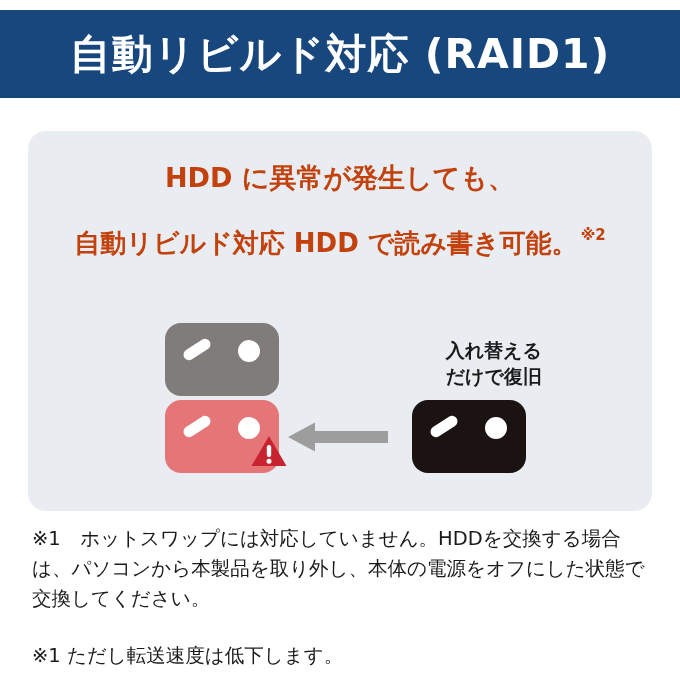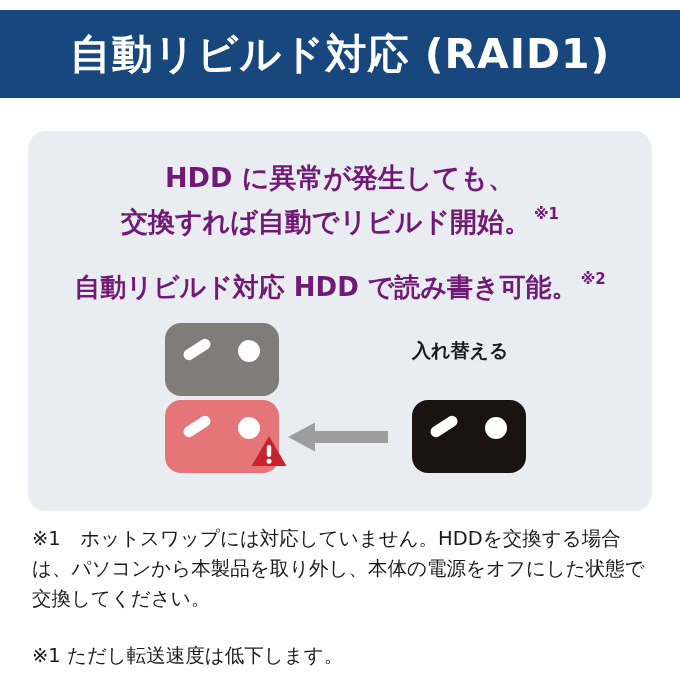--- a/index.html
+++ b/index.html
@@ -23,21 +23,21 @@
     white-space: nowrap;
   }
 
   
   .card {
     position: absolute; left: 28px; top: 131px; width: 624px; height: 380px;
     background: #e9edf1; border-radius: 18px;
     text-align: center;
   }
   .card .line {
-    font-size: 27px; font-weight: bold; color: #701a75; line-height: 1.55;
+    font-size: 27px; font-weight: bold; color: #c2410c; line-height: 1.55;
     white-space: nowrap;
   }
   .card .line1 { margin-top: 26px; }
   .card .line2 { margin-top: 2px; }
   .card .line3 { margin-top: 24px; font-size: 26px; }
   .note-ref {
     font-size: 15px; font-weight: bold; vertical-align: 12px; margin-left: 3px;
   }
 
   
@@ -58,21 +58,21 @@
   .hdd-gray  { left: 137px; top: 7px;   background: #807c7a; }
   .hdd-red   { left: 137px; top: 84px;  background: #e57577; }
   .hdd-black { left: 384px; top: 84px;  background: #1b1311; }
 
   .warning { position: absolute; left: 222px; top: 118px; width: 38px; height: 34px; }
 
   .arrow { position: absolute; left: 260px; top: 104px; width: 100px; height: 34px; }
 
   .swap-label {
     position: absolute; left: 384px; top: 22px; width: 130px;
-    text-align: left; font-size: 19px; font-weight: bold; color: #1a1a1a;
+    text-align: right; font-size: 19px; font-weight: bold; color: #1a1a1a;
     line-height: 1.35; white-space: nowrap;
   }
 
   
   .footnotes {
     position: absolute; left: 32px; top: 524px; width: 616px;
     text-align: left; color: #1a1a1a;
   }
   .footnotes p { font-size: 19.5px; line-height: 1.55; }
   .footnotes .note2 { margin-top: 26px; }
@@ -82,23 +82,20 @@
 
 <div class="page">
 
   <header class="banner">
     <h1>自動リビルド対応 (RAID1)</h1>
   </header>
 
   <section class="card">
     <p class="line line1">
       <span>HDD に異常が発生しても、</span>
-    </p>
-    <p class="line line2">
-      <span>交換すれば自動でリビルド開始。</span><span class="note-ref">※1</span>
     </p>
     <p class="line line3">
       <span>自動リビルド対応 HDD で読み書き可能。</span><span class="note-ref">※2</span>
     </p>
 
     <div class="diagram">
 
       <div class="hdd hdd-gray">
         <span class="led"></span>
         <span class="ring"></span>
@@ -114,20 +111,21 @@
         <rect x="16.8" y="11" width="4.4" height="12" rx="2.2" fill="#ffffff"></rect>
         <circle cx="19" cy="27.3" r="2.5" fill="#ffffff"></circle>
       </svg>
 
       <svg class="arrow" viewBox="0 0 100 34">
         <path d="M0 17 L27 2.5 L27 11 L100 11 L100 23 L27 23 L27 31.5 Z" fill="#9d9d9d"></path>
       </svg>
 
       <div class="swap-label">
         <span>入れ替える</span><br>
+        <span>だけで復旧</span>
       </div>
 
       <div class="hdd hdd-black">
         <span class="led"></span>
         <span class="ring"></span>
       </div>
 
     </div>
   </section>
 

